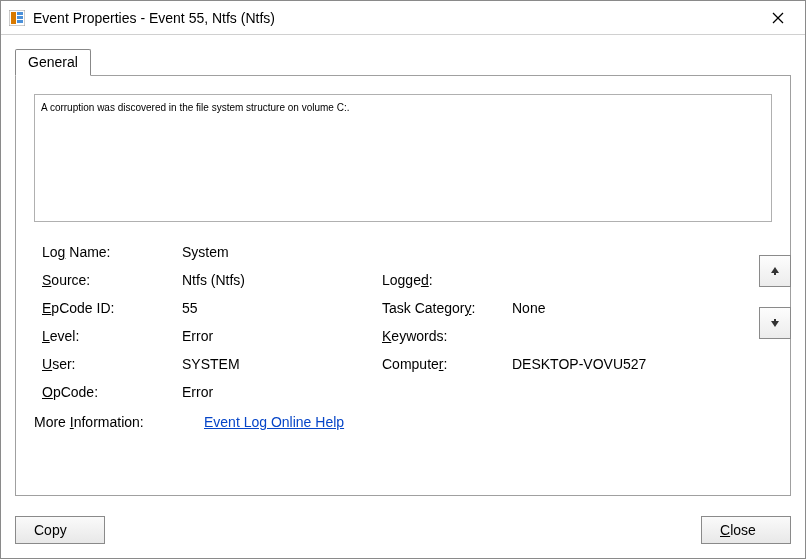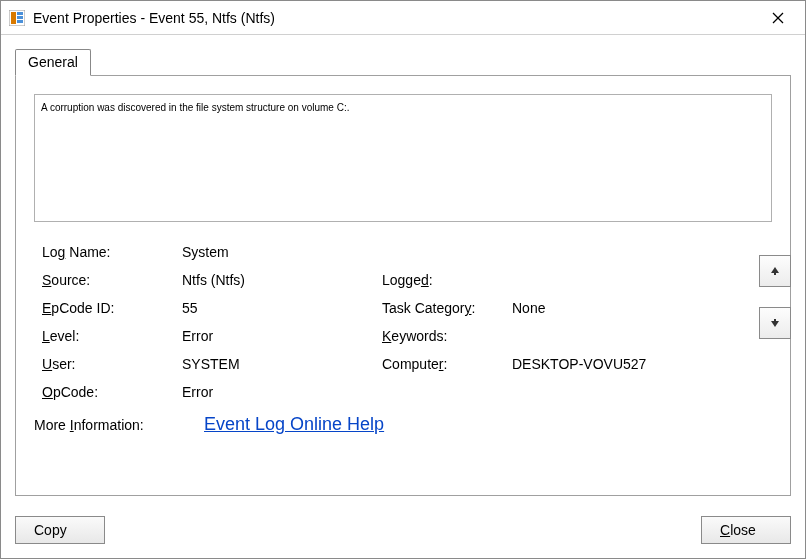--- a/index.html
+++ b/index.html
@@ -129,21 +129,21 @@
     margin-top:2px;
   }
   .info-lbl {
     width: 170px;
     font-size:14px;
   }
   .info-lbl .mn { text-decoration: underline; }
   a.link {
     color: #0645c8;
     text-decoration: underline;
-    font-size:18px;
+    font-size:14px;
   }
   .side-buttons {
     position:absolute;
     right: 14px;
     top: 220px;
     display:flex;
     flex-direction:column;
     gap: 20px;
   }
   .arrow-btn {

